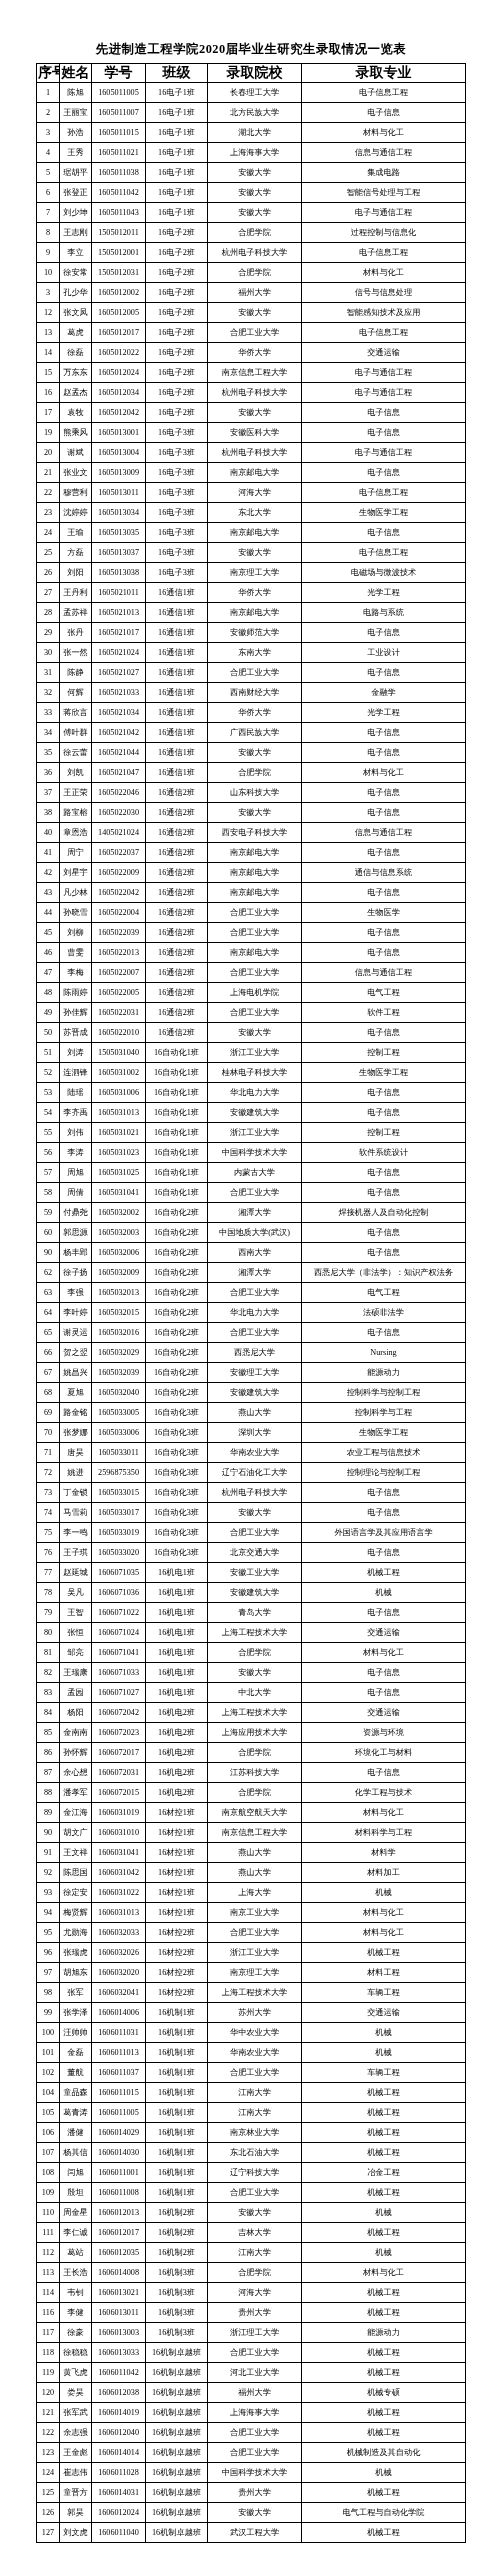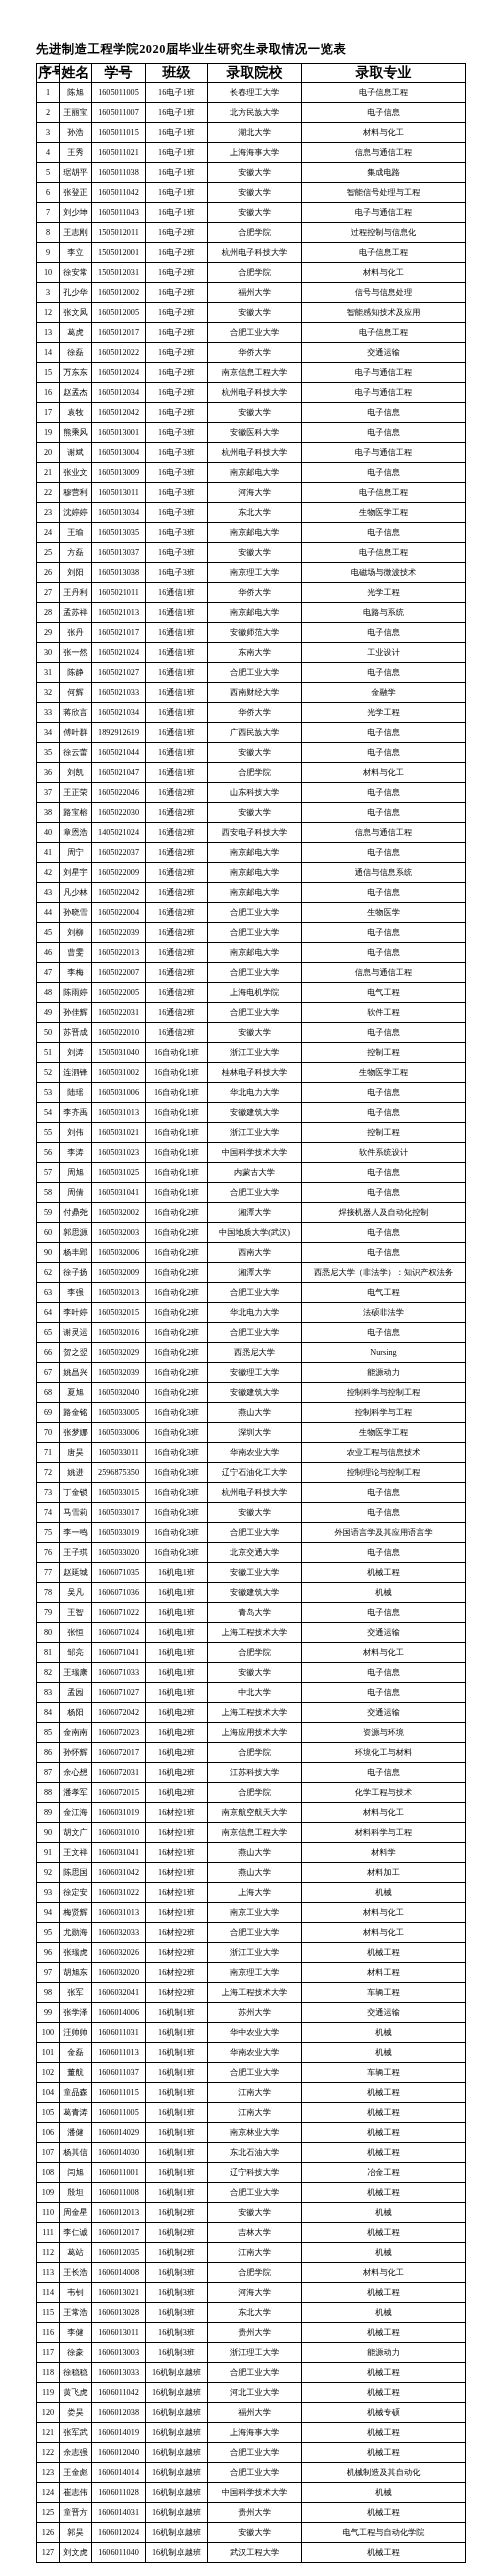--- a/index.html
+++ b/index.html
@@ -14,20 +14,21 @@
     height: 2582px;
     background: #ffffff;
     font-family: "Liberation Serif", "DejaVu Serif", serif;
     color: #000000;
   }
   .doc-title {
     position: absolute;
     left: 36px;
     top: 41px;
     width: 430px;
+    text-align: center;
     font-size: 12.4px;
     font-weight: bold;
     letter-spacing: 0.5px;
     white-space: nowrap;
   }
   table.admissions {
     position: absolute;
     left: 36px;
     top: 63px;
     width: 430px;
@@ -339,21 +340,21 @@
     <td>33</td>
     <td>蒋欣言</td>
     <td>1605021034</td>
     <td>16通信1班</td>
     <td>华侨大学</td>
     <td>光学工程</td>
   </tr>
         <tr>
     <td>34</td>
     <td>傅叶群</td>
-    <td>1892912619</td>
+    <td>1605021042</td>
     <td>16通信1班</td>
     <td>广西民族大学</td>
     <td>电子信息</td>
   </tr>
         <tr>
     <td>35</td>
     <td>徐云蕾</td>
     <td>1605021044</td>
     <td>16通信1班</td>
     <td>安徽大学</td>
@@ -967,28 +968,20 @@
     <td>合肥学院</td>
     <td>材料与化工</td>
   </tr>
         <tr>
     <td>114</td>
     <td>韦钊</td>
     <td>1606013021</td>
     <td>16机制3班</td>
     <td>河海大学</td>
     <td>机械工程</td>
-  </tr>
-        <tr>
-    <td>115</td>
-    <td>王常浩</td>
-    <td>1606013028</td>
-    <td>16机制3班</td>
-    <td>东北大学</td>
-    <td>机械</td>
   </tr>
         <tr>
     <td>116</td>
     <td>李健</td>
     <td>1606013011</td>
     <td>16机制3班</td>
     <td>贵州大学</td>
     <td>机械工程</td>
   </tr>
         <tr>

